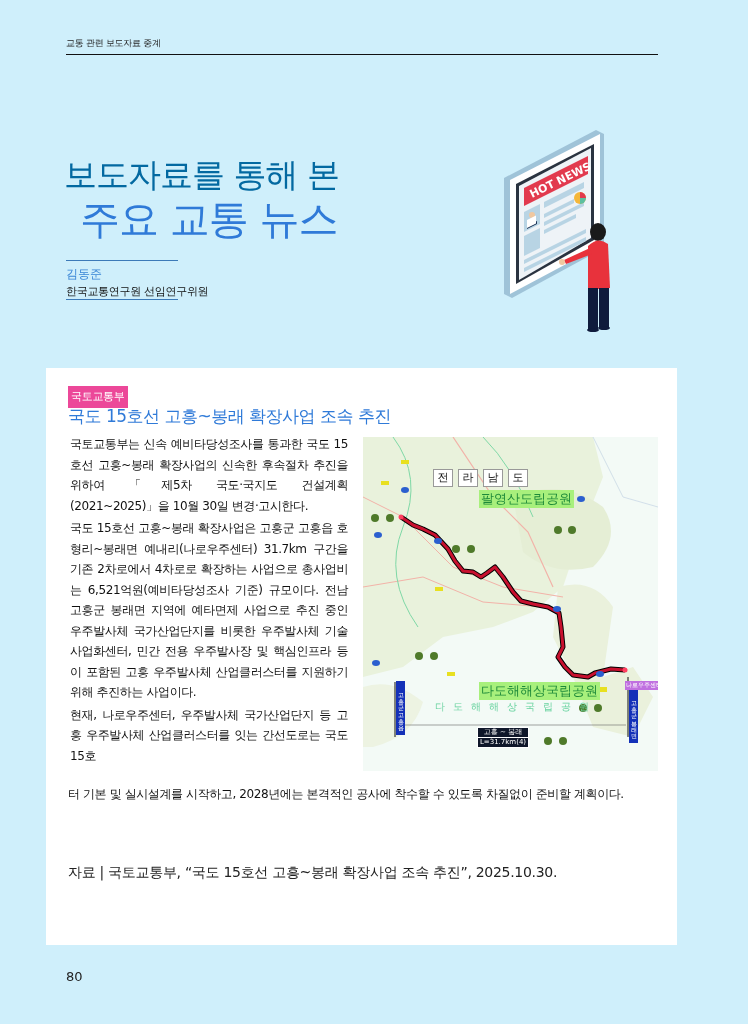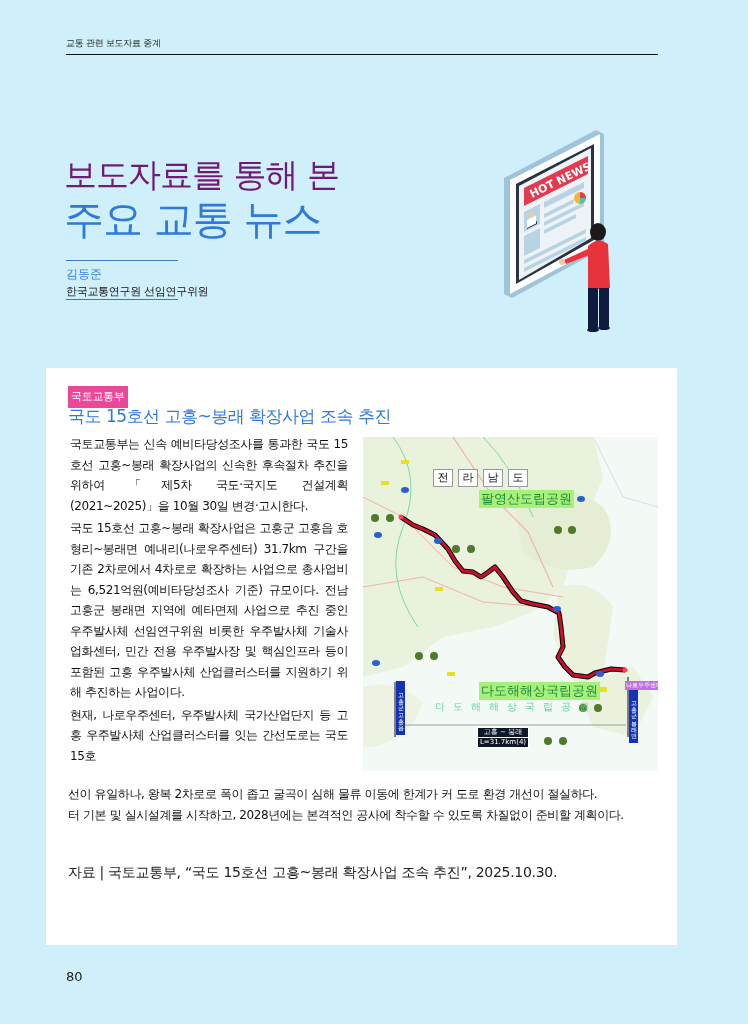--- a/index.html
+++ b/index.html
@@ -13,25 +13,25 @@
     .section-label {
       position: absolute; left: 66px; top: 37px;
       font-size: 9px; color: #222; letter-spacing: -0.3px;
     }
     .header-rule {
       position: absolute; left: 66px; top: 54px; width: 592px; height: 1px;
       background: #111;
     }
     .title-1 {
       position: absolute; left: 64px; top: 153px;
-      font-size: 33px; color: #701a75; letter-spacing: -1px; font-weight: 400;
+      font-size: 33px; color: #0369a1; letter-spacing: -1px; font-weight: 400;
       white-space: nowrap;
     }
     .title-2 {
-      position: absolute; left: 64px; top: 192px;
+      position: absolute; left: 80px; top: 192px;
       font-size: 40px; color: #2f7ad8; letter-spacing: -1px; font-weight: 400;
       white-space: nowrap;
     }
     .author-rule {
       position: absolute; left: 66px; width: 112px; height: 1px; background: #3c7ab8;
     }
     .author-name {
       position: absolute; left: 66px; top: 266px;
       font-size: 12px; color: #3a86d6;
     }
@@ -150,26 +150,25 @@
   </svg>
 </div>
 
 <div class="panel"></div>
 
 <div class="tag">국토교통부</div>
 <div class="article-title">국도 15호선 고흥~봉래 확장사업 조속 추진</div>
 
 <div class="body-col">
   <p>국토교통부는 신속 예비타당성조사를 통과한 국도 15호선 고흥~봉래 확장사업의 신속한 후속절차 추진을 위하여 「제5차 국도·국지도 건설계획(2021~2025)」을 10월 30일 변경·고시한다.</p>
-  <p>국도 15호선 고흥~봉래 확장사업은 고흥군 고흥읍 호형리~봉래면 예내리(나로우주센터) 31.7km 구간을 기존 2차로에서 4차로로 확장하는 사업으로 총사업비는 6,521억원(예비타당성조사 기준) 규모이다. 전남 고흥군 봉래면 지역에 예타면제 사업으로 추진 중인 우주발사체 선임연구위원 비롯한 우주발사체 기술사업화센터, 민간 전용 우주발사장 및 핵심인프라 등이 포함된 고흥 우주발사체 산업클러스터를 지원하기 위해 추진하는 사업이다.</p>
+  <p>국도 15호선 고흥~봉래 확장사업은 고흥군 고흥읍 호형리~봉래면 예내리(나로우주센터) 31.7km 구간을 기존 2차로에서 4차로로 확장하는 사업으로 총사업비는 6,521억원(예비타당성조사 기준) 규모이다. 전남 고흥군 봉래면 지역에 예타면제 사업으로 추진 중인 우주발사체 국가산업단지를 비롯한 우주발사체 기술사업화센터, 민간 전용 우주발사장 및 핵심인프라 등이 포함된 고흥 우주발사체 산업클러스터를 지원하기 위해 추진하는 사업이다.</p>
   <p>현재, 나로우주센터, 우주발사체 국가산업단지 등 고흥 우주발사체 산업클러스터를 잇는 간선도로는 국도 15호</p>
 </div>
 
 <div class="body-full">
-  <p>선이 유일하나, 왕복 2차로로 폭이 좁고 굴곡이 심해 물류 이동에 한계가 커 도로 환경 개선이 절실하다.</p>
   <p>터 기본 및 실시설계를 시작하고, 2028년에는 본격적인 공사에 착수할 수 있도록 차질없이 준비할 계획이다.</p>
 </div>
 
 <div class="source">자료 | 국토교통부, “국도 15호선 고흥~봉래 확장사업 조속 추진”, 2025.10.30.</div>
 
 <div class="map">
   <svg width="295" height="334" viewBox="0 0 295 334">
     <rect width="295" height="334" fill="#f3faf6"></rect>
     <path d="M0,0 L230,0 L240,40 L220,90 L200,150 L170,175 L130,190 L80,200 L40,230 L0,240 Z" fill="#e9f2dc"></path>
     <path d="M150,60 Q200,40 240,70 Q260,100 230,130 Q190,140 160,115 Z" fill="#e5eed5"></path>

